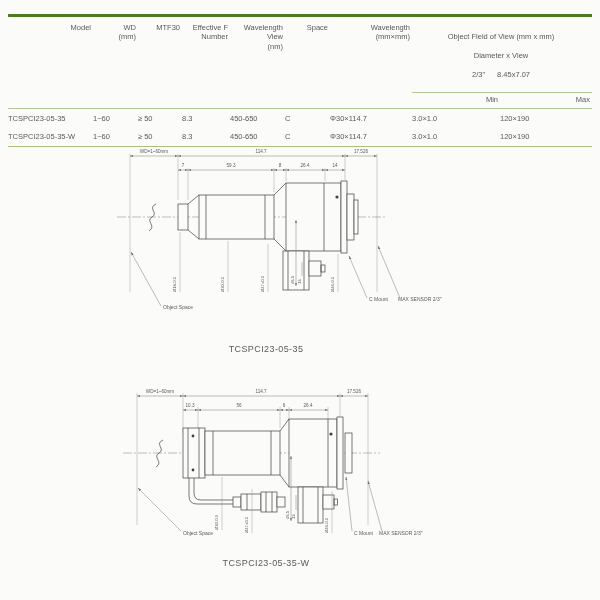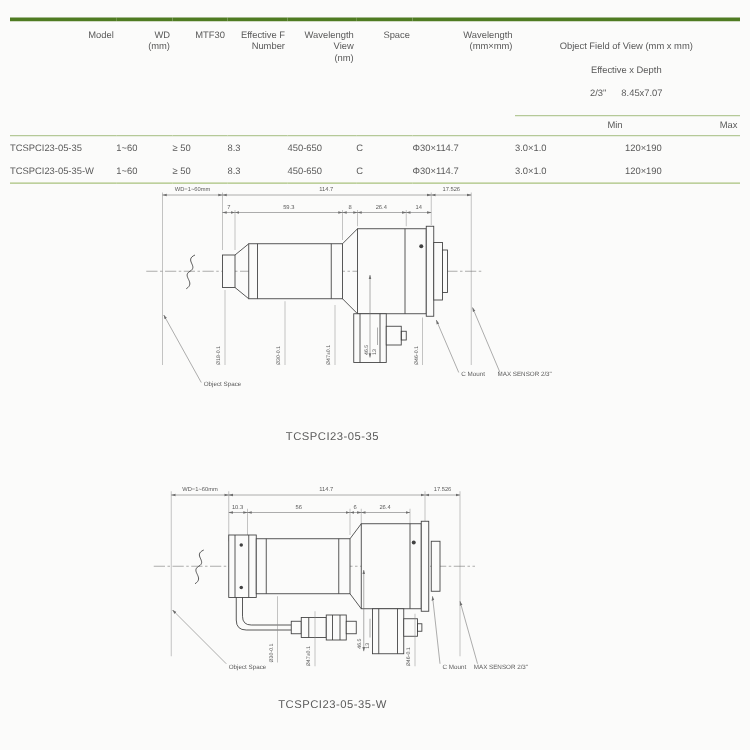--- a/index.html
+++ b/index.html
@@ -78,21 +78,21 @@
       <th rowspan="2">Effective F
 Number</th>
       <th rowspan="2">Wavelength
 View
 (nm)</th>
       <th rowspan="2">Space</th>
       <th rowspan="2">Wavelength
 (mm×mm)</th>
       <th colspan="2" class="fov-head">
         <div>Object Field of View (mm x mm)</div>
-        <div>Effective x Depth</div>
+        <div>Diameter x View</div>
         <div class="fov-l3"><span>2/3"</span><span class="gap"></span><span>8.45x7.07</span></div>
       </th>
     </tr>
     <tr class="subhead">
       <th>Min</th>
       <th>Max</th>
     </tr>
   </thead>
   <tbody>
     <tr>

